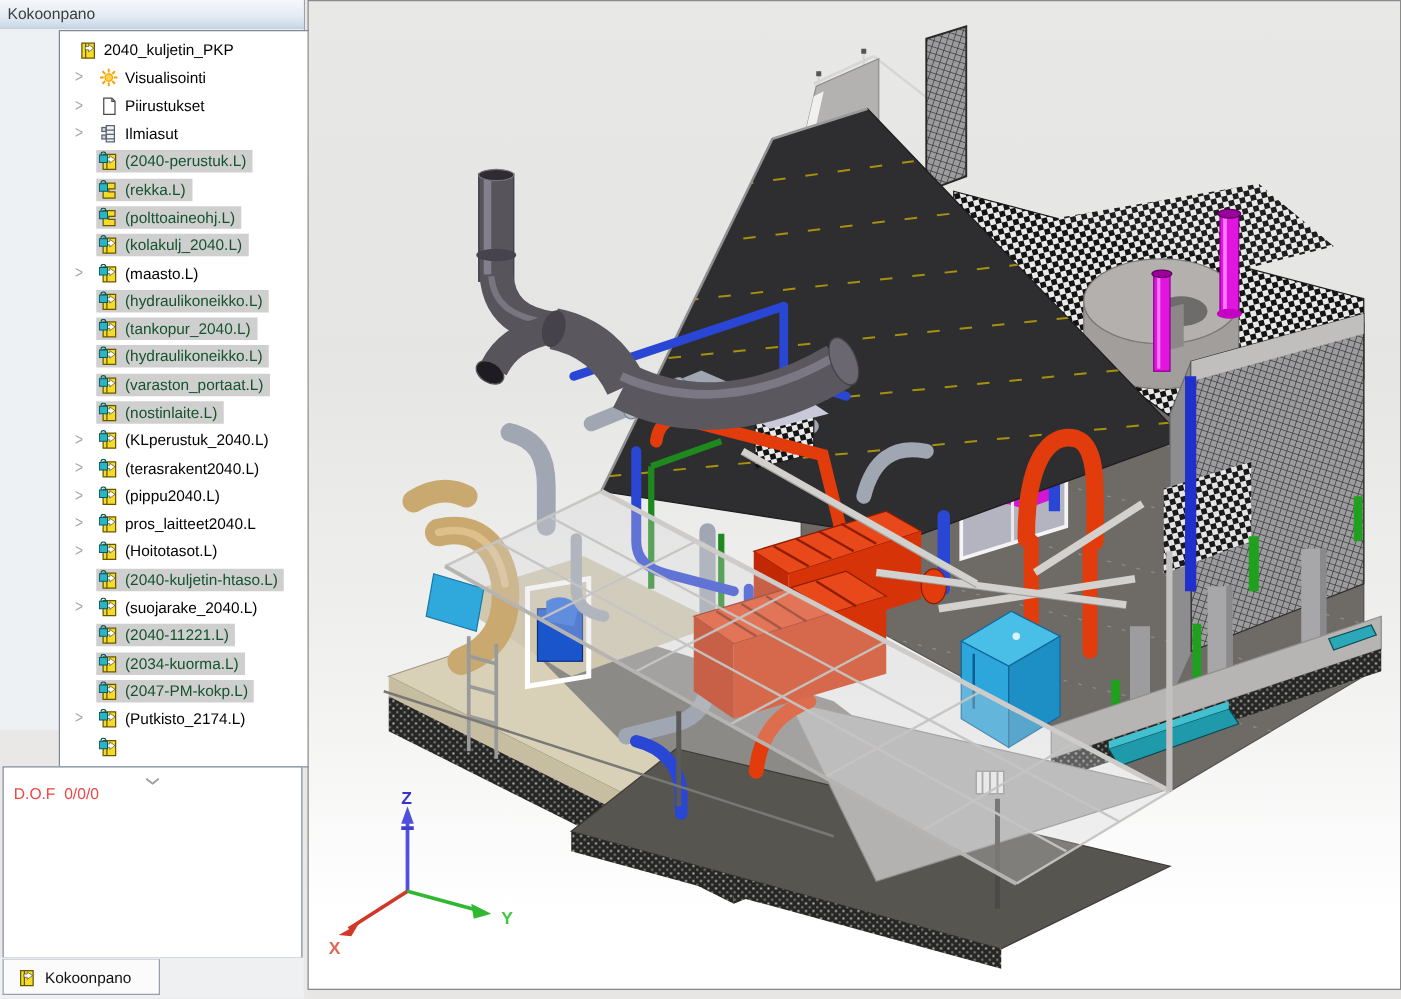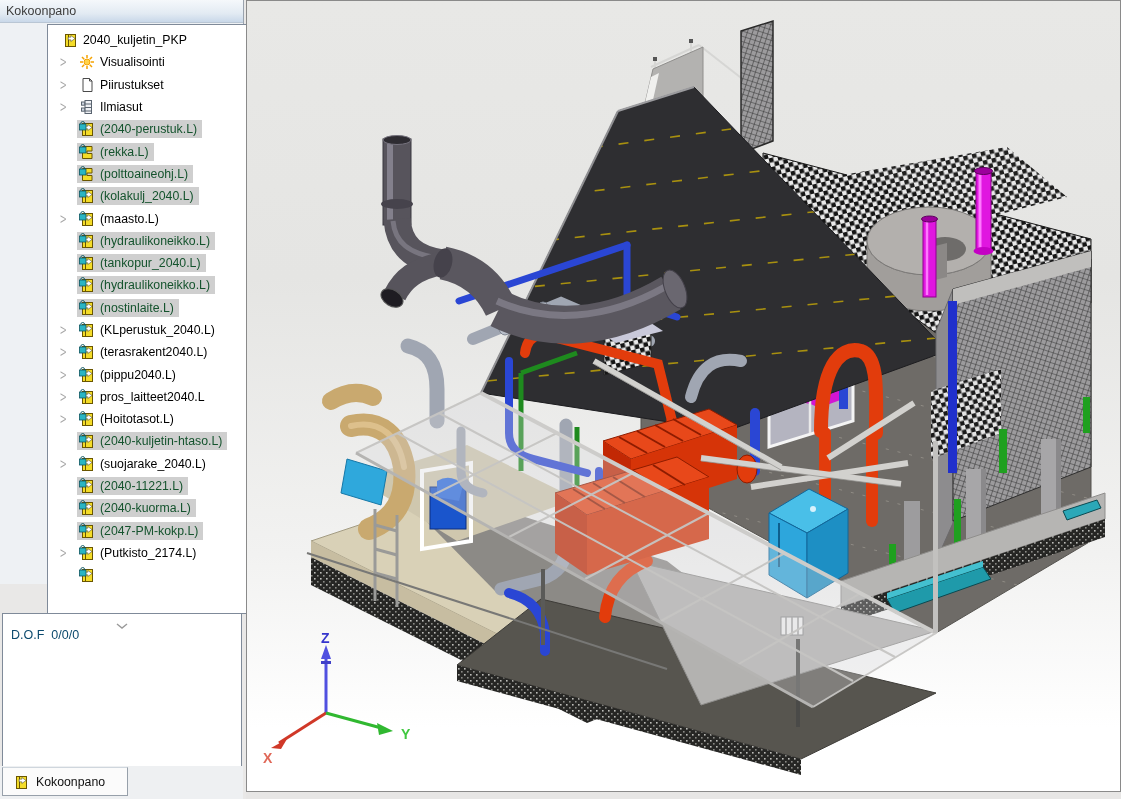--- a/index.html
+++ b/index.html
@@ -24,21 +24,21 @@
   .tlabel{font-size:12.3px;color:#000;}
   .dim .tlabel{color:#14532d;}
   
   .vscroll{position:absolute;right:0;top:0;bottom:0;width:17px;background:#f2f2f1;border-left:1px solid #e2e2e1;}
   .sbtn{position:absolute;left:0;width:17px;height:17px;text-align:center;color:#5a5a5a;font-size:9px;line-height:17px;background:#f2f2f1;}
   .sbtn.up{top:0;} .sbtn.down{bottom:0;}
   .sthumb{position:absolute;left:1px;top:18px;width:15px;height:496px;background:#cdcdcd;}
   
   .dof-panel{position:absolute;left:2px;top:613px;width:238px;height:152px;background:#fff;border:1px solid #7f8a99;}
   .split-chev{position:absolute;left:50%;top:1px;transform:translateX(-50%);}
-  .dof-line{position:absolute;left:8px;top:14px;font-size:12.5px;color:#0c4a6e;}
+  .dof-line{position:absolute;left:8px;top:14px;font-size:12.5px;color:#ef4444;}
   .dof-line .v{margin-left:7px;}
   
   .tabbar{position:absolute;left:0;top:766px;width:243px;height:33px;background:#eef0f2;}
   .tab{position:absolute;left:2px;top:1px;width:126px;height:29px;background:#fbfbfb;
     border:1px solid #97a0aa;border-top:1px solid #cfd6dd;display:flex;align-items:center;padding-left:10px;box-sizing:border-box;}
   .tab .ticon{margin-right:7px;}
   .tab .tabtxt{font-size:12.3px;color:#111;}
   
   .viewport{position:absolute;left:246px;top:0;width:873px;height:790px;border:1px solid #8a8a8a;
     background:linear-gradient(#e8e8e6 0%,#e5e5e3 35%,#f2f2f1 70%,#ffffff 92%,#ffffff 100%);}
@@ -233,20 +233,35 @@
           <span class="tinner dim">
             <span class="ticon">
               <svg viewBox="0 0 16 16">
                 <rect x="3.5" y="2.5" width="10" height="12" fill="#f4dc28" stroke="#6a5600"></rect>
                 <line x1="6.5" y1="2.5" x2="6.5" y2="14.5" stroke="#6a5600"></line>
                 <path d="M13 6.5 l-4.2 3 v-1.7 h-2.6 v-2.6 h2.6 v-1.7 z" fill="#fff" stroke="#3a3a3a" stroke-width="0.5"></path>
                 <rect x="0.5" y="3" width="6.5" height="6" fill="#2ab5c3" stroke="#0d5560" stroke-width="0.8"></rect>
                 <path d="M1.8 3 V2.4 a1.9 1.9 0 0 1 3.8 0 V3" fill="none" stroke="#0d5560" stroke-width="0.9"></path>
               </svg>
             </span>
+            <span class="tlabel">(varaston_portaat.L)</span>
+          </span>
+        </div>
+        <div class="trow">
+          <span class="tchev"></span>
+          <span class="tinner dim">
+            <span class="ticon">
+              <svg viewBox="0 0 16 16">
+                <rect x="3.5" y="2.5" width="10" height="12" fill="#f4dc28" stroke="#6a5600"></rect>
+                <line x1="6.5" y1="2.5" x2="6.5" y2="14.5" stroke="#6a5600"></line>
+                <path d="M13 6.5 l-4.2 3 v-1.7 h-2.6 v-2.6 h2.6 v-1.7 z" fill="#fff" stroke="#3a3a3a" stroke-width="0.5"></path>
+                <rect x="0.5" y="3" width="6.5" height="6" fill="#2ab5c3" stroke="#0d5560" stroke-width="0.8"></rect>
+                <path d="M1.8 3 V2.4 a1.9 1.9 0 0 1 3.8 0 V3" fill="none" stroke="#0d5560" stroke-width="0.9"></path>
+              </svg>
+            </span>
             <span class="tlabel">(nostinlaite.L)</span>
           </span>
         </div>
         <div class="trow">
           <span class="tchev">&gt;</span>
           <span class="tinner">
             <span class="ticon">
               <svg viewBox="0 0 16 16">
                 <rect x="3.5" y="2.5" width="10" height="12" fill="#f4dc28" stroke="#6a5600"></rect>
                 <line x1="6.5" y1="2.5" x2="6.5" y2="14.5" stroke="#6a5600"></line>
@@ -368,21 +383,21 @@
           <span class="tinner dim">
             <span class="ticon">
               <svg viewBox="0 0 16 16">
                 <rect x="3.5" y="2.5" width="10" height="12" fill="#f4dc28" stroke="#6a5600"></rect>
                 <line x1="6.5" y1="2.5" x2="6.5" y2="14.5" stroke="#6a5600"></line>
                 <path d="M13 6.5 l-4.2 3 v-1.7 h-2.6 v-2.6 h2.6 v-1.7 z" fill="#fff" stroke="#3a3a3a" stroke-width="0.5"></path>
                 <rect x="0.5" y="3" width="6.5" height="6" fill="#2ab5c3" stroke="#0d5560" stroke-width="0.8"></rect>
                 <path d="M1.8 3 V2.4 a1.9 1.9 0 0 1 3.8 0 V3" fill="none" stroke="#0d5560" stroke-width="0.9"></path>
               </svg>
             </span>
-            <span class="tlabel">(2040-kuorma.L)</span>
+            <span class="tlabel">(2034-kuorma.L)</span>
           </span>
         </div>
         <div class="trow">
           <span class="tchev"></span>
           <span class="tinner dim">
             <span class="ticon">
               <svg viewBox="0 0 16 16">
                 <rect x="3.5" y="2.5" width="10" height="12" fill="#f4dc28" stroke="#6a5600"></rect>
                 <line x1="6.5" y1="2.5" x2="6.5" y2="14.5" stroke="#6a5600"></line>
                 <path d="M13 6.5 l-4.2 3 v-1.7 h-2.6 v-2.6 h2.6 v-1.7 z" fill="#fff" stroke="#3a3a3a" stroke-width="0.5"></path>

